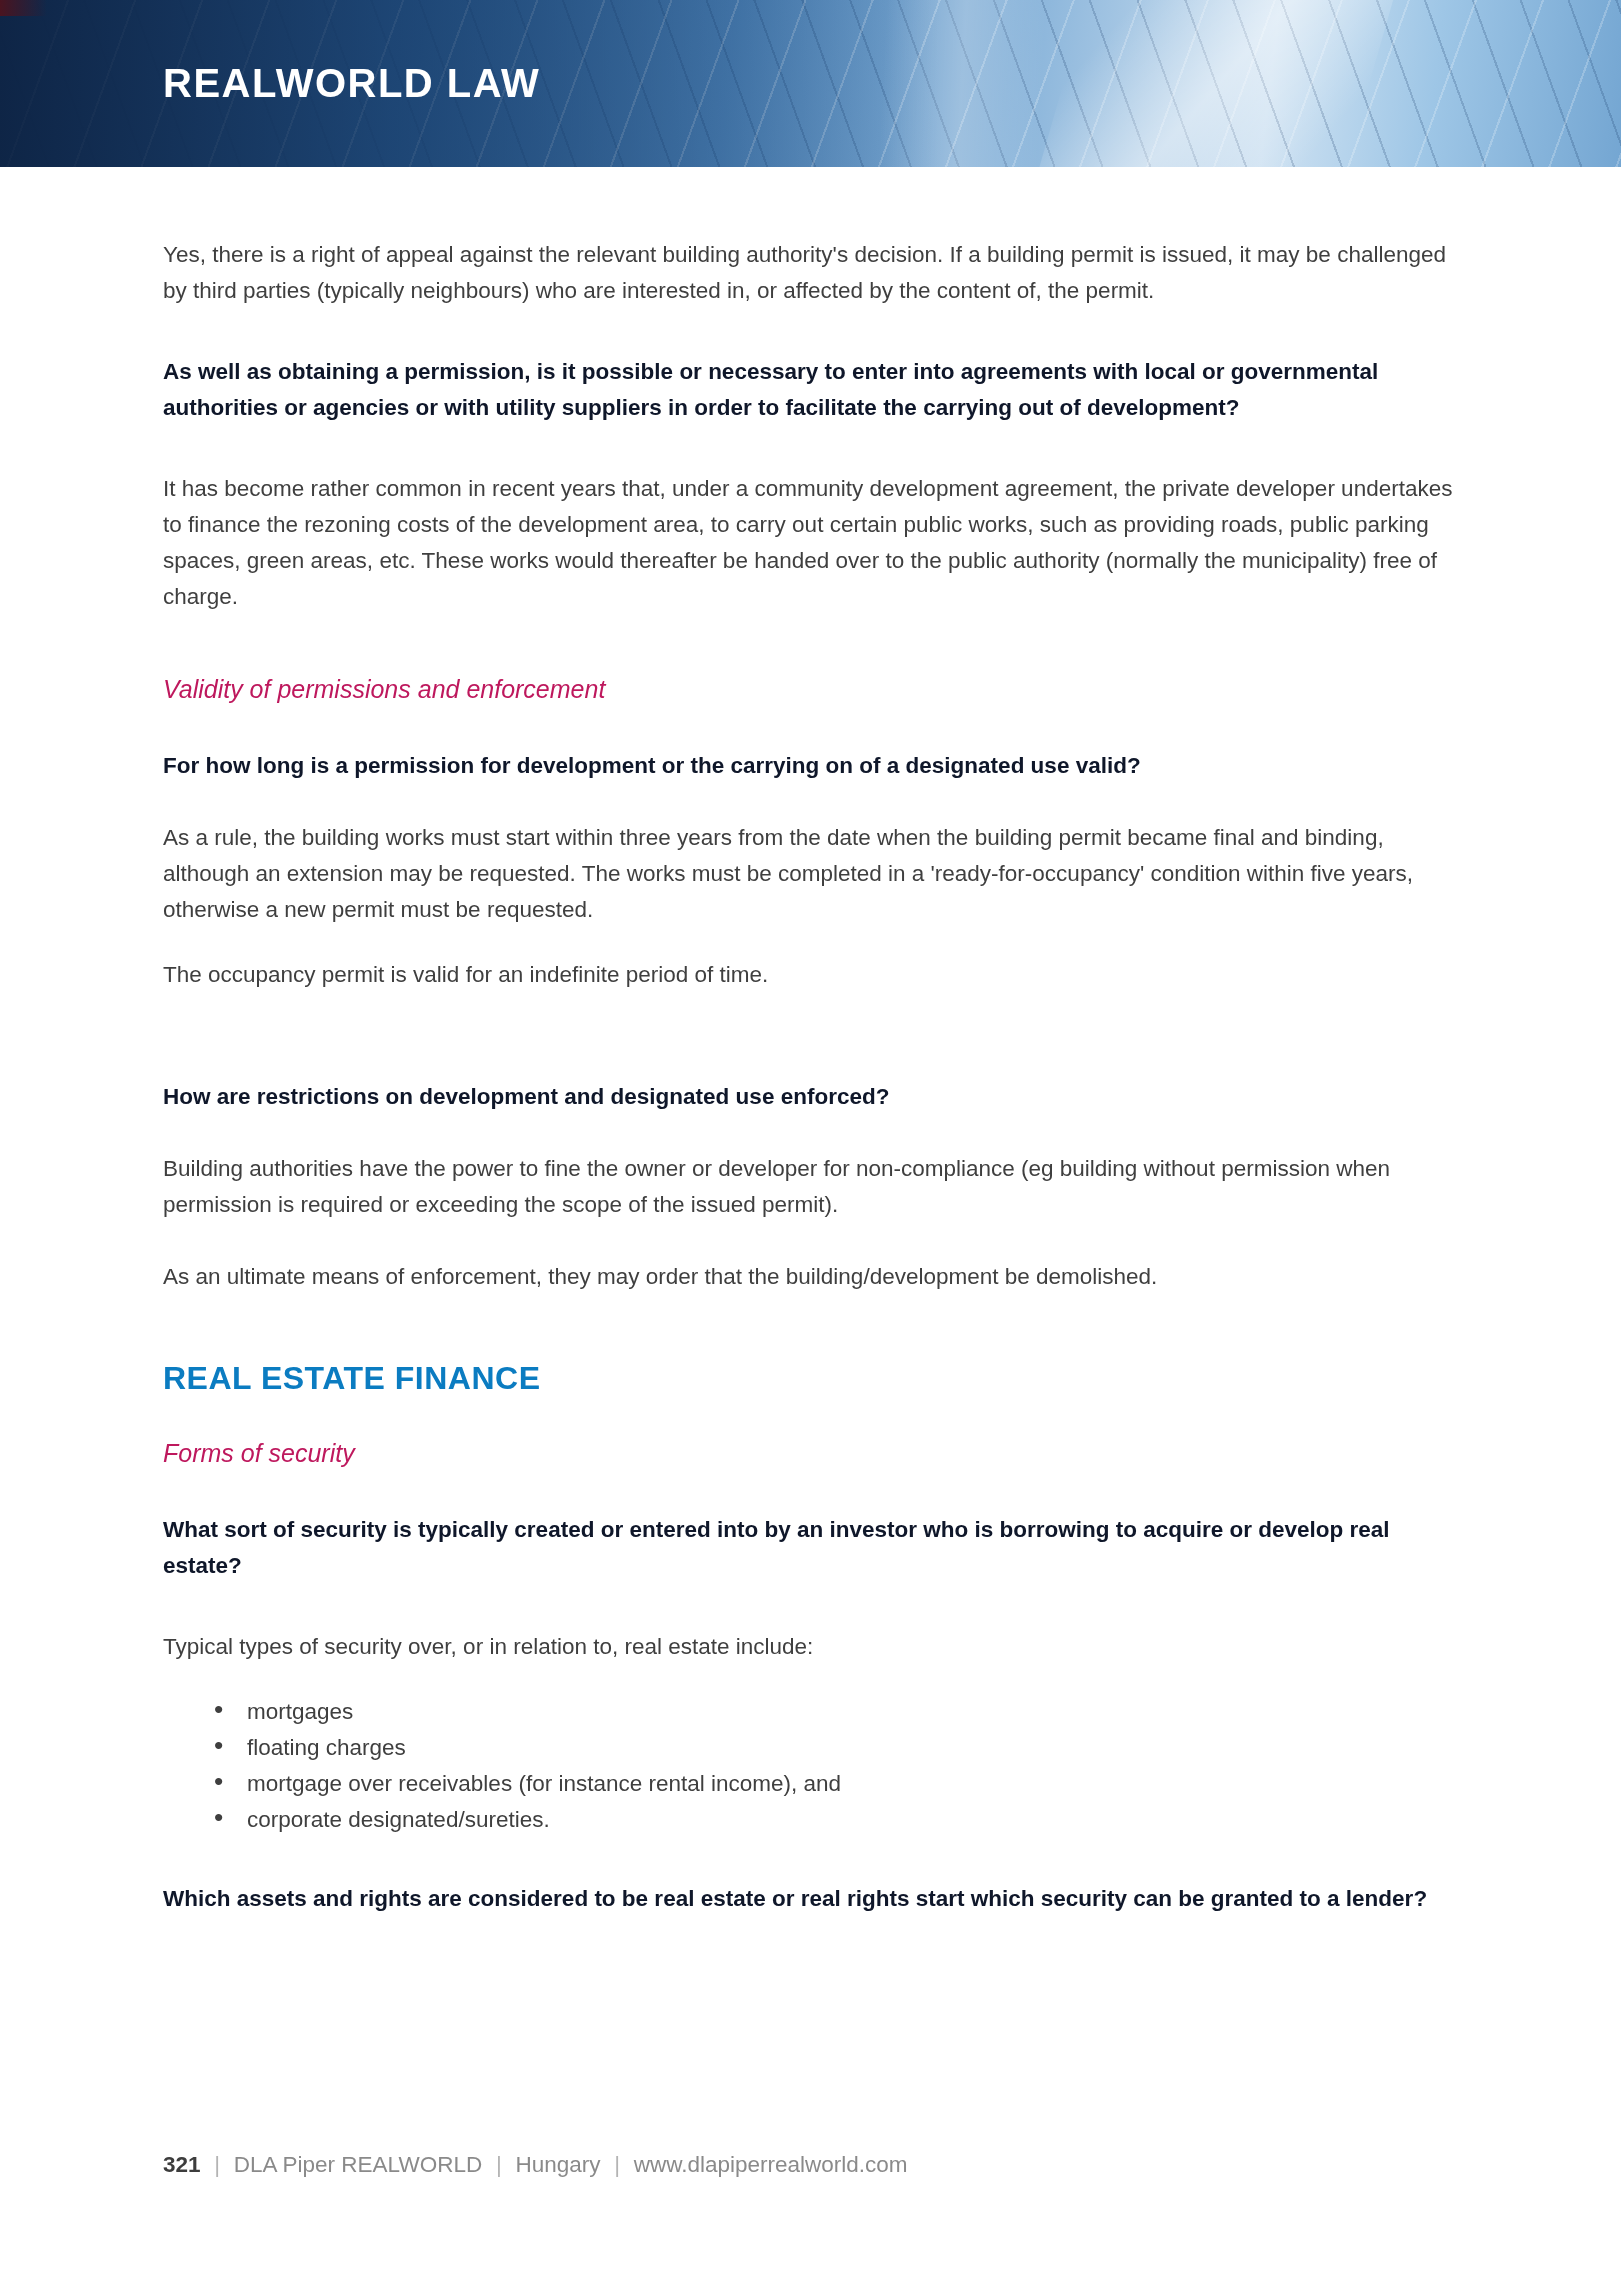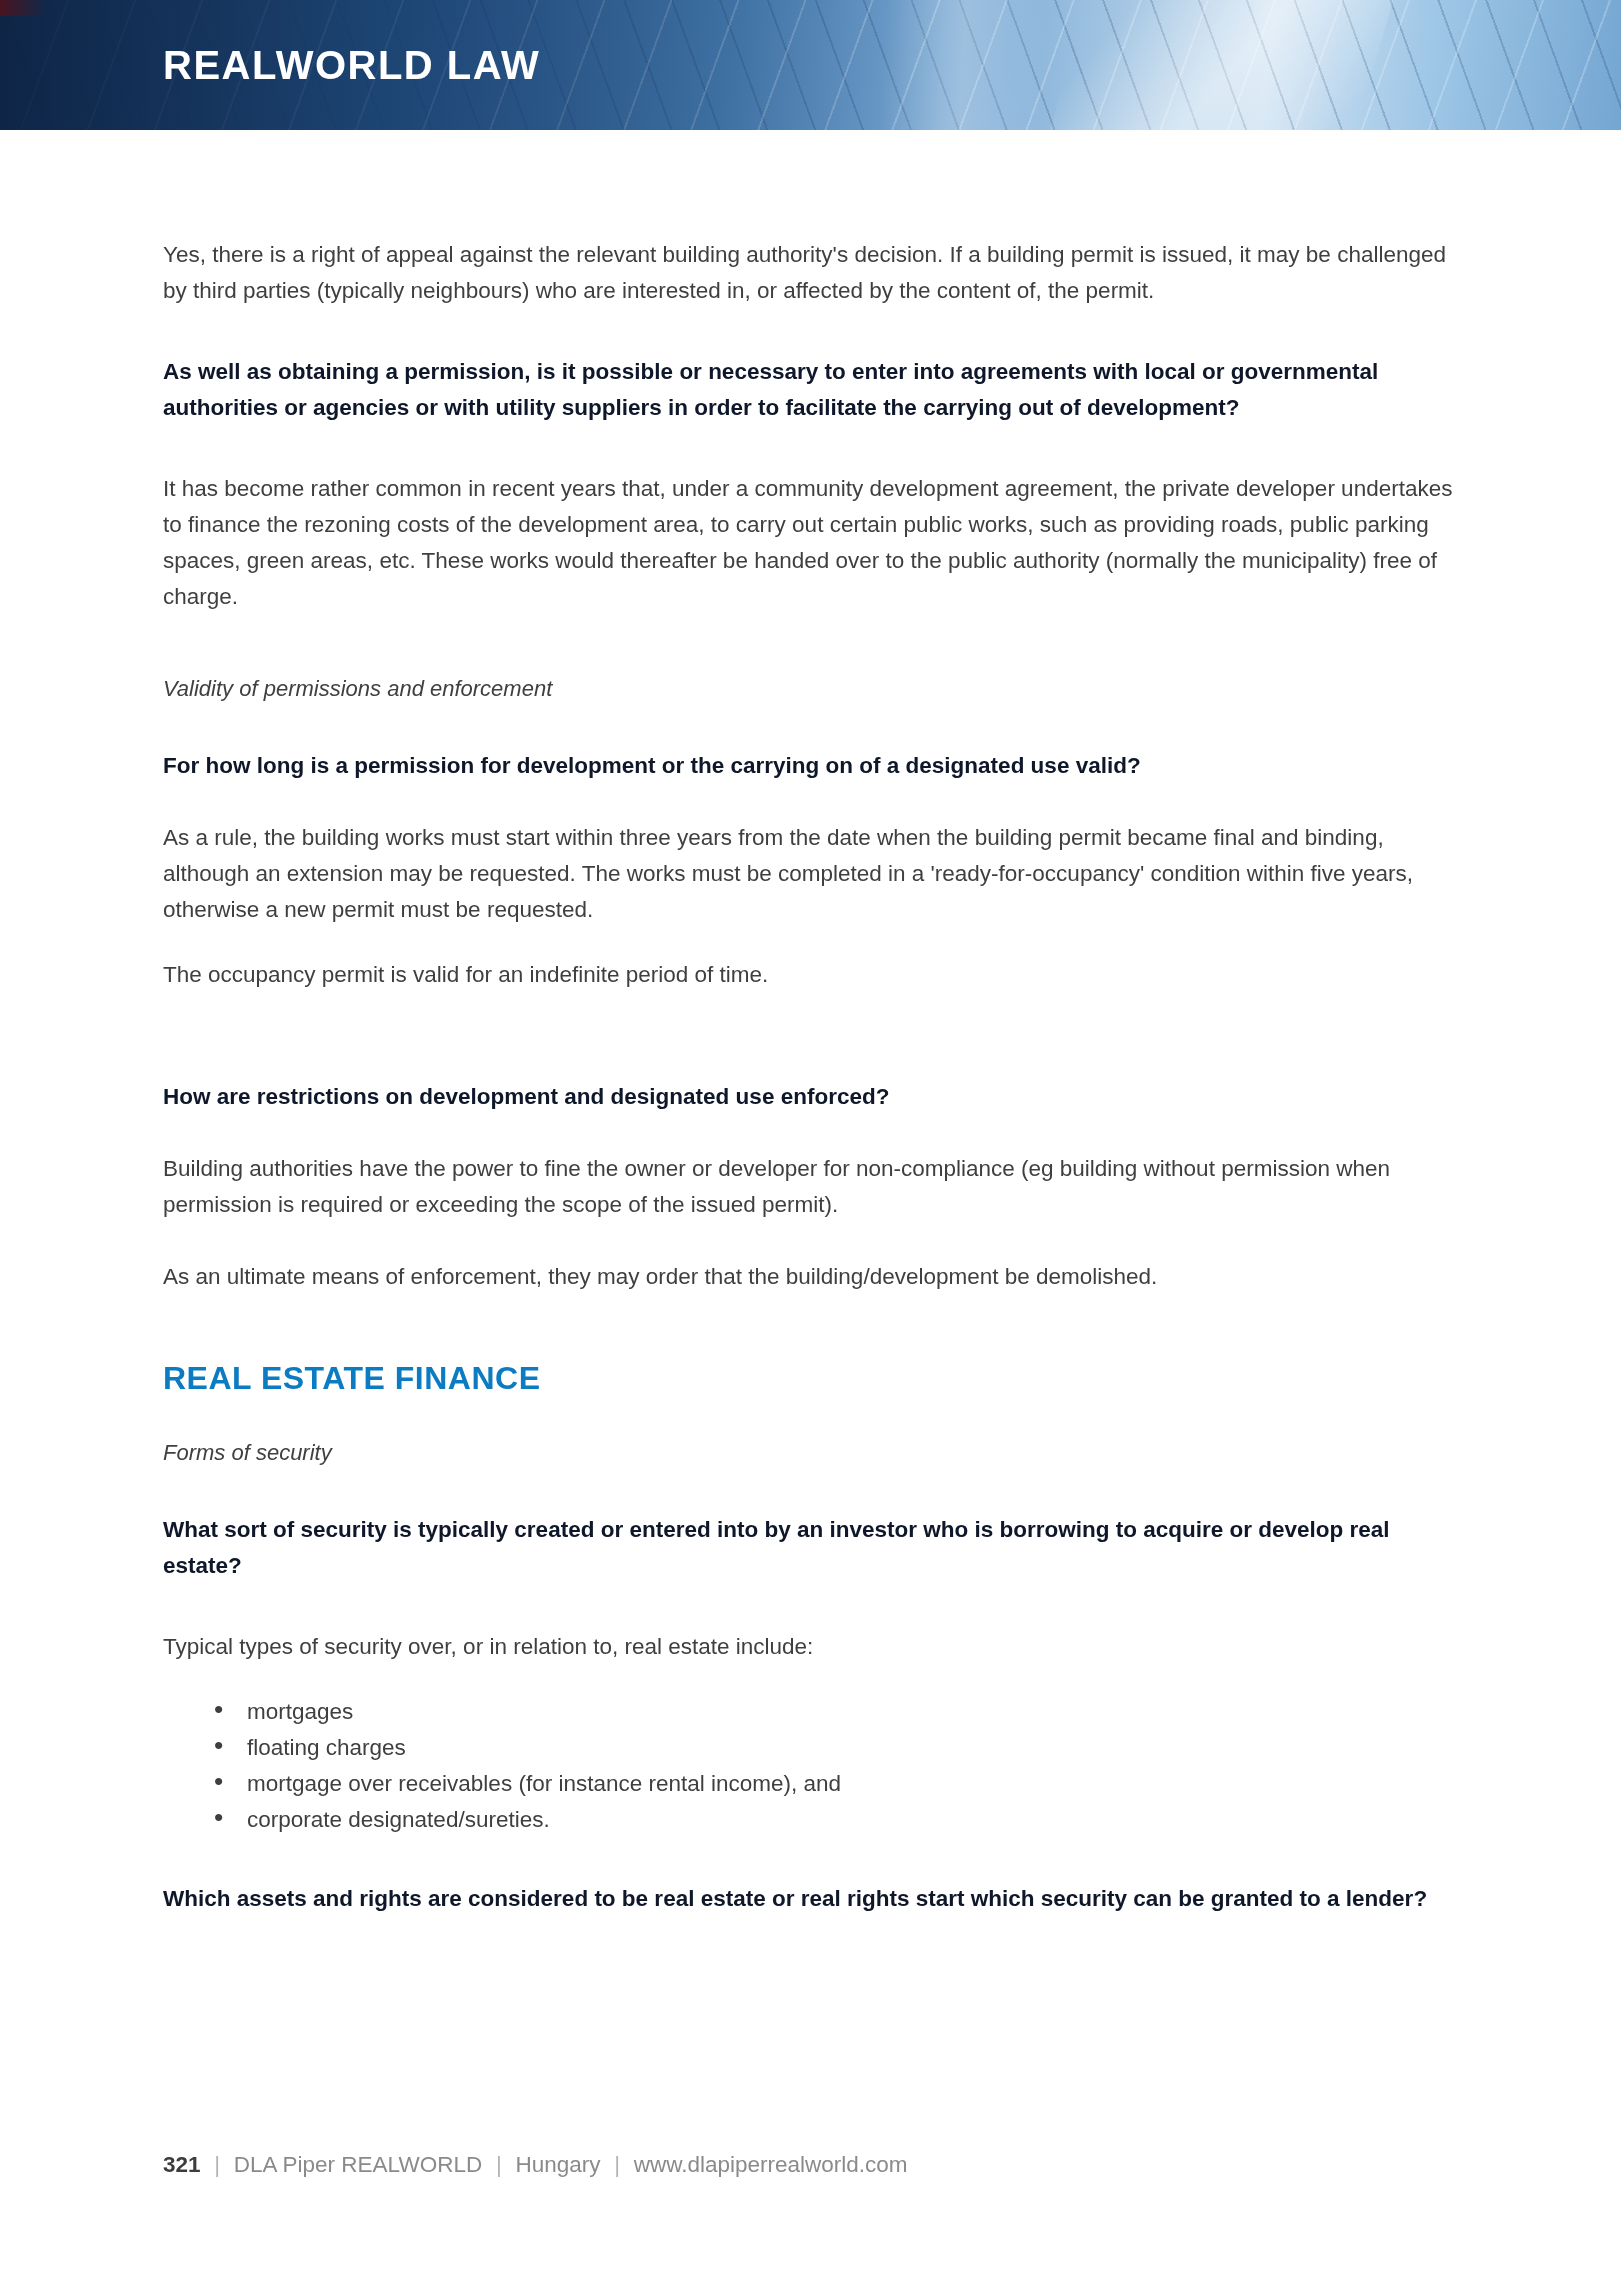--- a/index.html
+++ b/index.html
@@ -10,21 +10,21 @@
     background: #ffffff;
     font-family: "Liberation Sans", sans-serif;
     color: #3f3f3f;
     overflow: hidden;
   }
 
   
   .header {
     position: absolute;
     top: 0; left: 0; right: 0;
-    height: 130px;
+    height: 167px;
     background:
       linear-gradient(to right, rgba(13,34,66,0.92) 0%, rgba(23,58,102,0.72) 24%, rgba(255,255,255,0) 58%),
       repeating-linear-gradient(110deg, rgba(255,255,255,0.22) 0px, rgba(255,255,255,0.22) 2px, rgba(255,255,255,0) 2px, rgba(255,255,255,0) 63px),
       repeating-linear-gradient(70deg, rgba(16,50,96,0.20) 0px, rgba(16,50,96,0.20) 2px, rgba(255,255,255,0) 2px, rgba(255,255,255,0) 45px),
       linear-gradient(97deg, #1d4878 0%, #2e6399 25%, #4f86bb 45%, #86b2d9 62%, #cfe2f2 78%, #9ec6e6 88%, #74a6d2 100%);
   }
   .header .streak-1 {
     position: absolute; right: 16%; top: -59px;
     width: 294px; height: 294px;
     background: linear-gradient(115deg, rgba(255,255,255,0) 20%, rgba(255,255,255,0.45) 50%, rgba(255,255,255,0) 80%);
@@ -61,23 +61,23 @@
     line-height: 36px;
   }
   .para { margin: 0 0 45px 0; color: #3f3f3f; }
   .question {
     margin: 0 0 41px 0;
     color: #0f172a;
     font-weight: bold;
   }
   .subhead-italic {
     margin: 0 0 41px 0;
-    color: #404040;
+    color: #be185d;
     font-style: italic;
-    font-size: 22px;
+    font-size: 25px;
   }
   .section-head {
     margin: 0 0 39px 0;
     color: #0b7cc1;
     font-weight: bold;
     font-size: 32px;
     letter-spacing: 0.5px;
   }
   ul.bullet-list {
     list-style: none;

